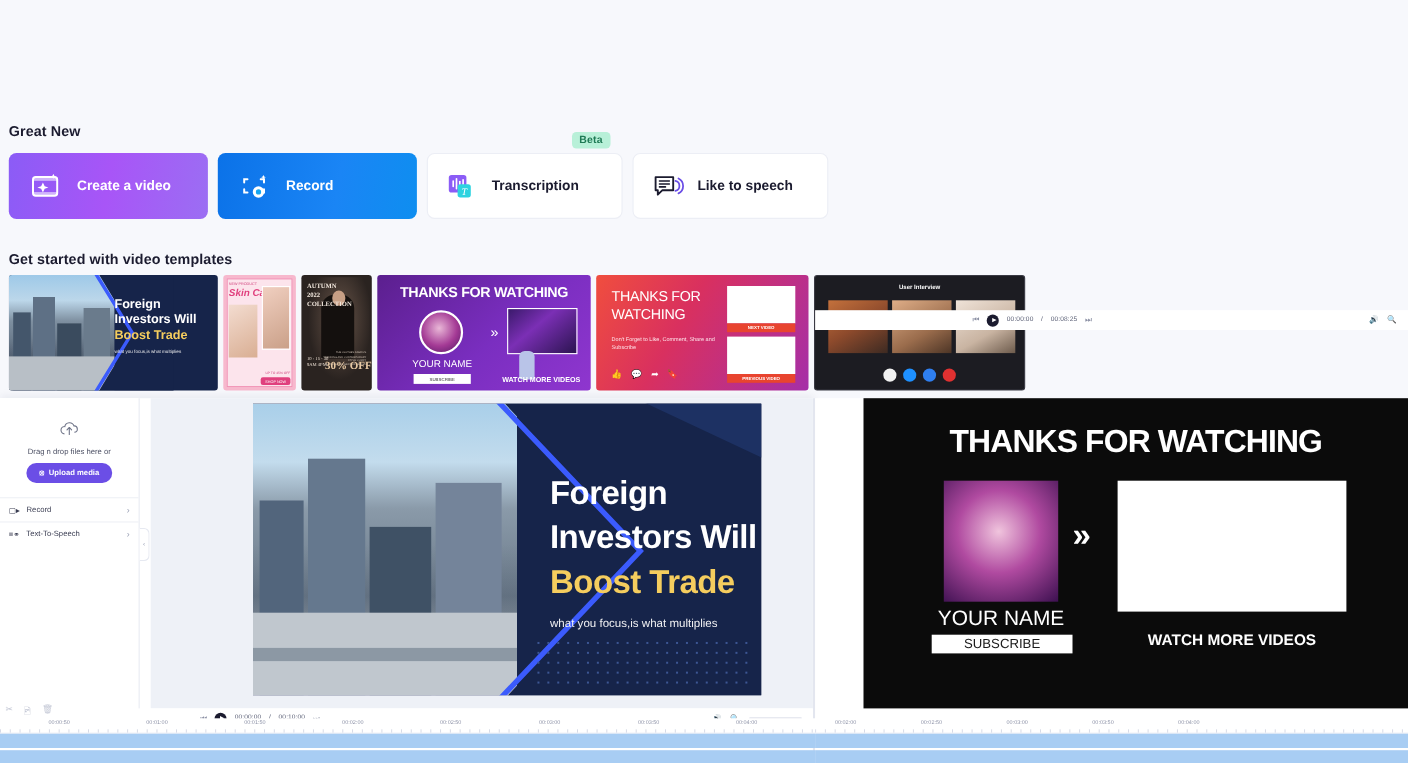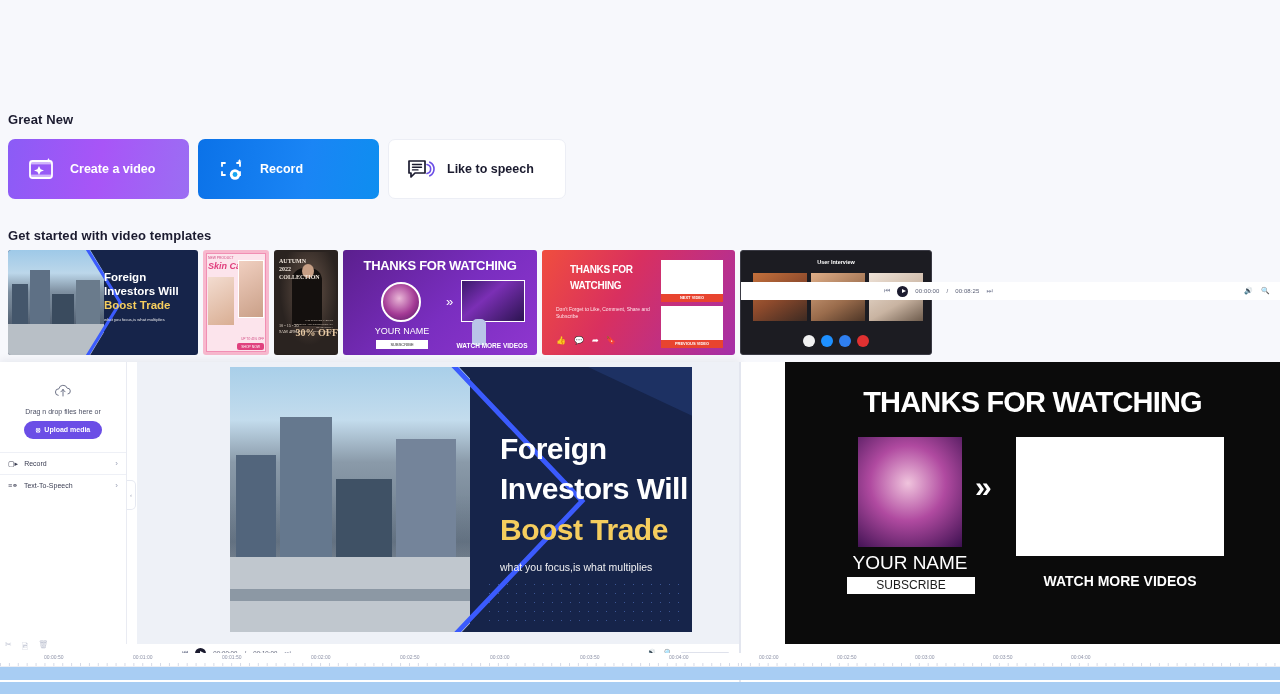--- a/index.html
+++ b/index.html
@@ -260,22 +260,22 @@
     background: #b9c4e8; border-radius: 5px 5px 2px 2px;
   }
   #tpl-purple .wm {
     position: absolute; right: 6px; bottom: 6px; width: 78px; text-align: center;
     color: #fff; font-size: 6.5px; font-weight: bold;
   }
 
   
   #tpl-red { background: linear-gradient(120deg,#f04e3e 0%,#d9305f 40%,#a52fa8 100%); width: 193px; }
   #tpl-red .hd {
-    position: absolute; left: 28px; top: 12px; color: #fff;
-    font-size: 10px; font-weight: bold; line-height: 16px; letter-spacing: -.3px;
+    position: absolute; left: 14px; top: 12px; color: #fff;
+    font-size: 13px; font-weight: normal; line-height: 16px; letter-spacing: -.3px;
   }
   #tpl-red .sub {
     position: absolute; left: 14px; top: 56px; width: 110px;
     color: #ffe3ea; font-size: 5px; line-height: 7px;
   }
   #tpl-red .ic {
     position: absolute; left: 14px; bottom: 10px; display: flex; gap: 8px;
     color: #fff; font-size: 8px;
   }
   #tpl-red .b1, #tpl-red .b2 {
@@ -514,20 +514,37 @@
       <svg width="30" height="28" viewBox="0 0 30 28">
         <path d="M6 11 V8 h3 M21 8 h3 v3 M24 17 v3 h-3 M9 20 H6 v-3" fill="none" stroke="#fff" stroke-width="1.8" stroke-linecap="round"></path>
         <circle cx="19" cy="19.5" r="5.2" fill="#fff"></circle>
         <circle cx="19" cy="19.5" r="2.4" fill="#17a6f0"></circle>
         <path d="M23.5 4 l.7 1.5 1.5.6 -1.5.6 -.7 1.5 -.7-1.5 -1.5-.6 1.5-.6z" fill="#fff"></path>
       </svg>
     </span>
     <span class="cc-label">Record</span>
   </div>
 
+  <div class="create-card plain">
+    <span class="beta-badge">Beta</span>
+    <span class="cc-icon">
+      <svg width="30" height="28" viewBox="0 0 30 28">
+        <rect x="3" y="4" width="16" height="16" rx="2.6" fill="#8b5cf6"></rect>
+        <g stroke="#fff" stroke-width="1.5" stroke-linecap="round">
+          <path d="M7 9.5v5"></path>
+            <path d="M10 7.5v9"></path>
+            <path d="M13 10v4"></path>
+            <path d="M16 8.5v7"></path>
+        </g>
+        <rect x="11" y="12.5" width="12" height="12" rx="2.4" fill="#2ed3e0"></rect>
+        <text x="17" y="22" font-size="9" font-family="Liberation Serif, serif" fill="#fff" text-anchor="middle" font-style="italic">T</text>
+      </svg>
+    </span>
+    <span class="cc-label">Transcription</span>
+  </div>
 
   <div class="create-card plain">
     <span class="cc-icon">
       <svg width="30" height="28" viewBox="0 0 30 28">
         <path d="M4 6 h16 v12 h-10 l-4 4 v-4 h-2z" fill="none" stroke="#1b1b2f" stroke-width="1.7" stroke-linejoin="round"></path>
         <g stroke="#1b1b2f" stroke-width="1.4" stroke-linecap="round">
           <path d="M7.5 9.5h9"></path>
             <path d="M7.5 12.2h9"></path>
             <path d="M7.5 14.9h5.5"></path>
         </g>

